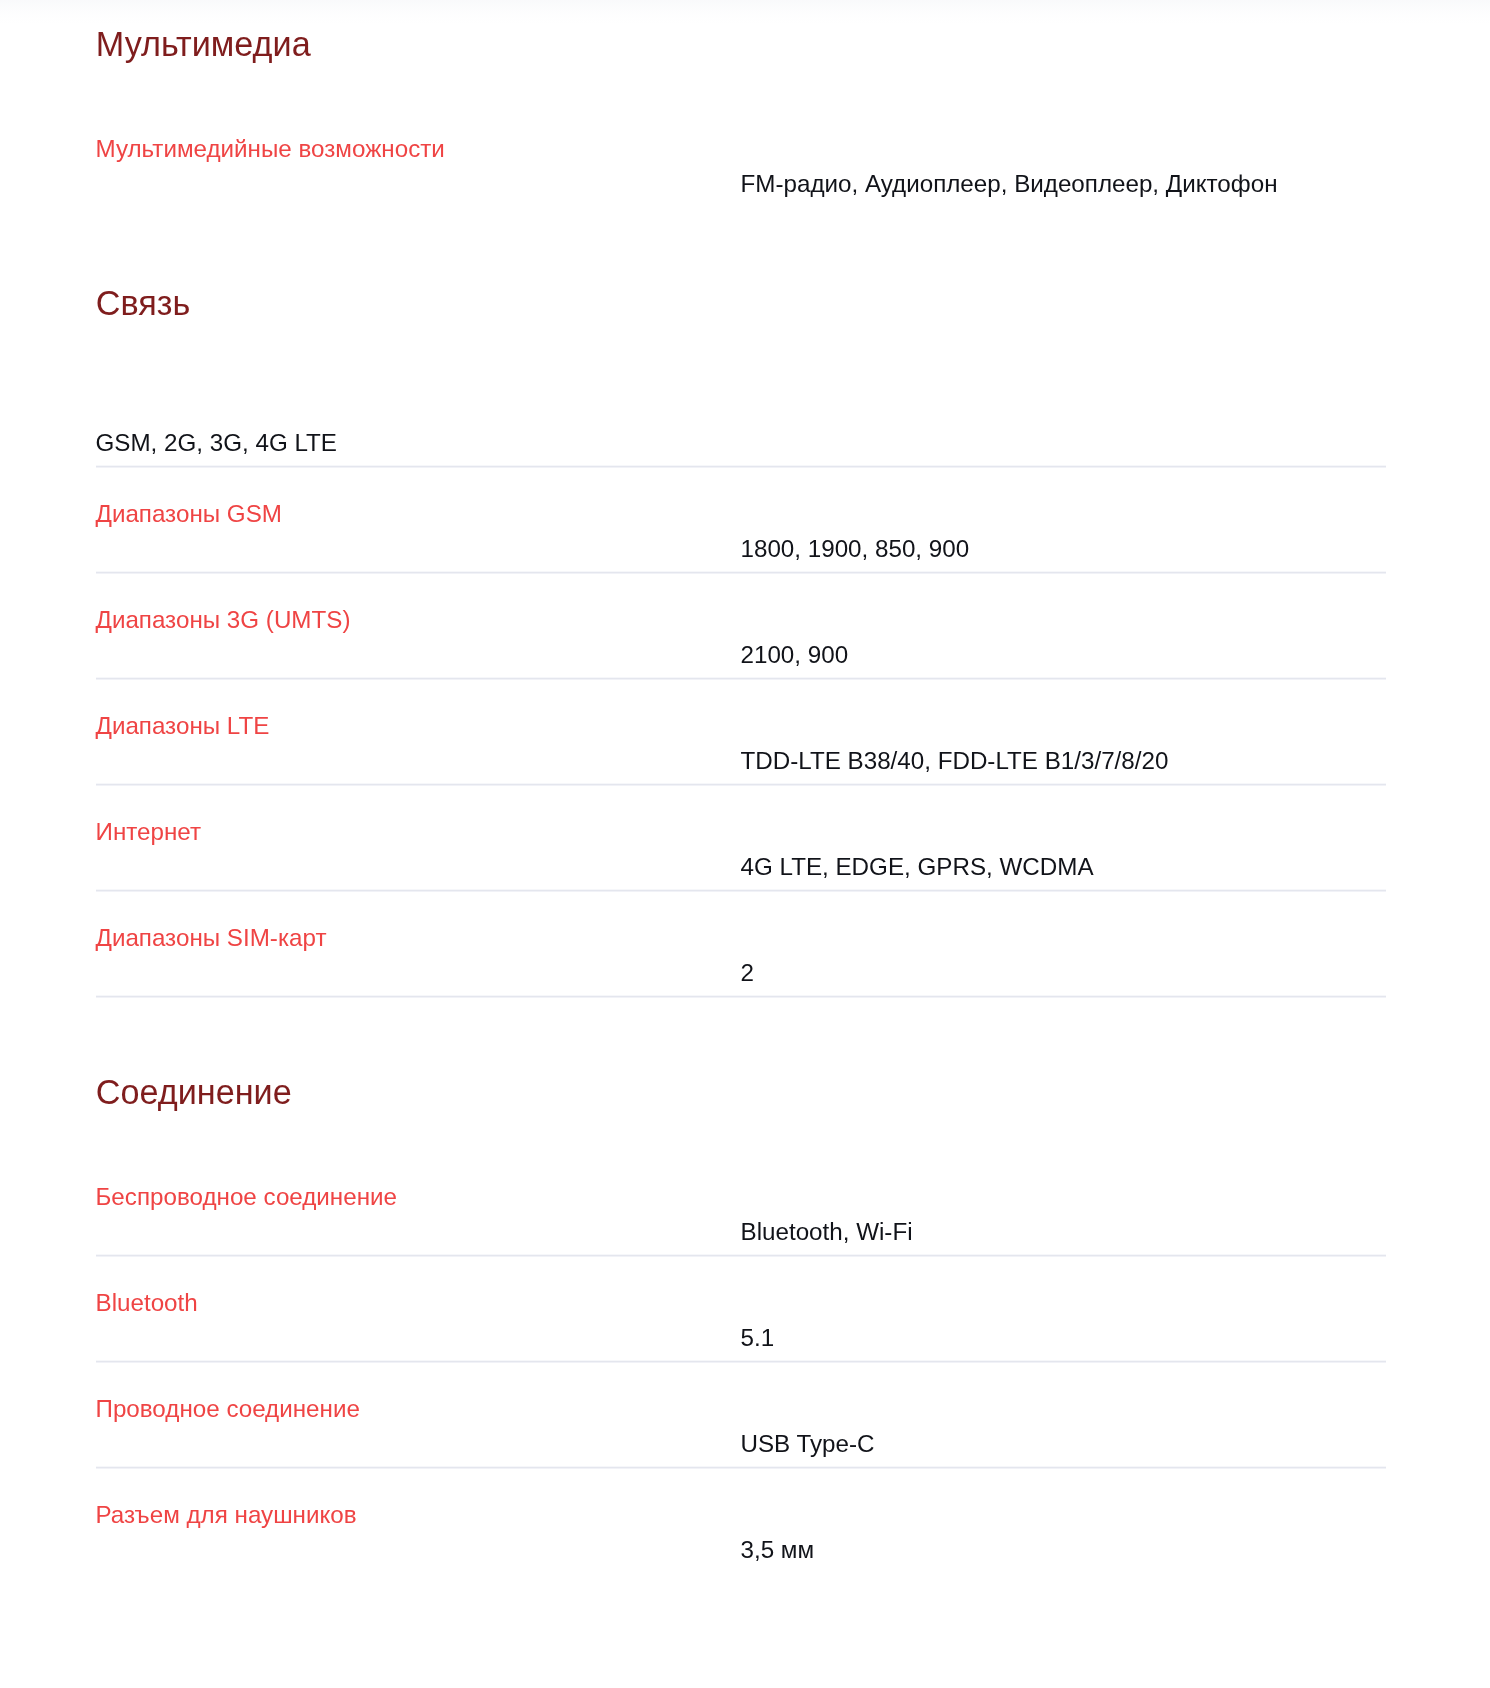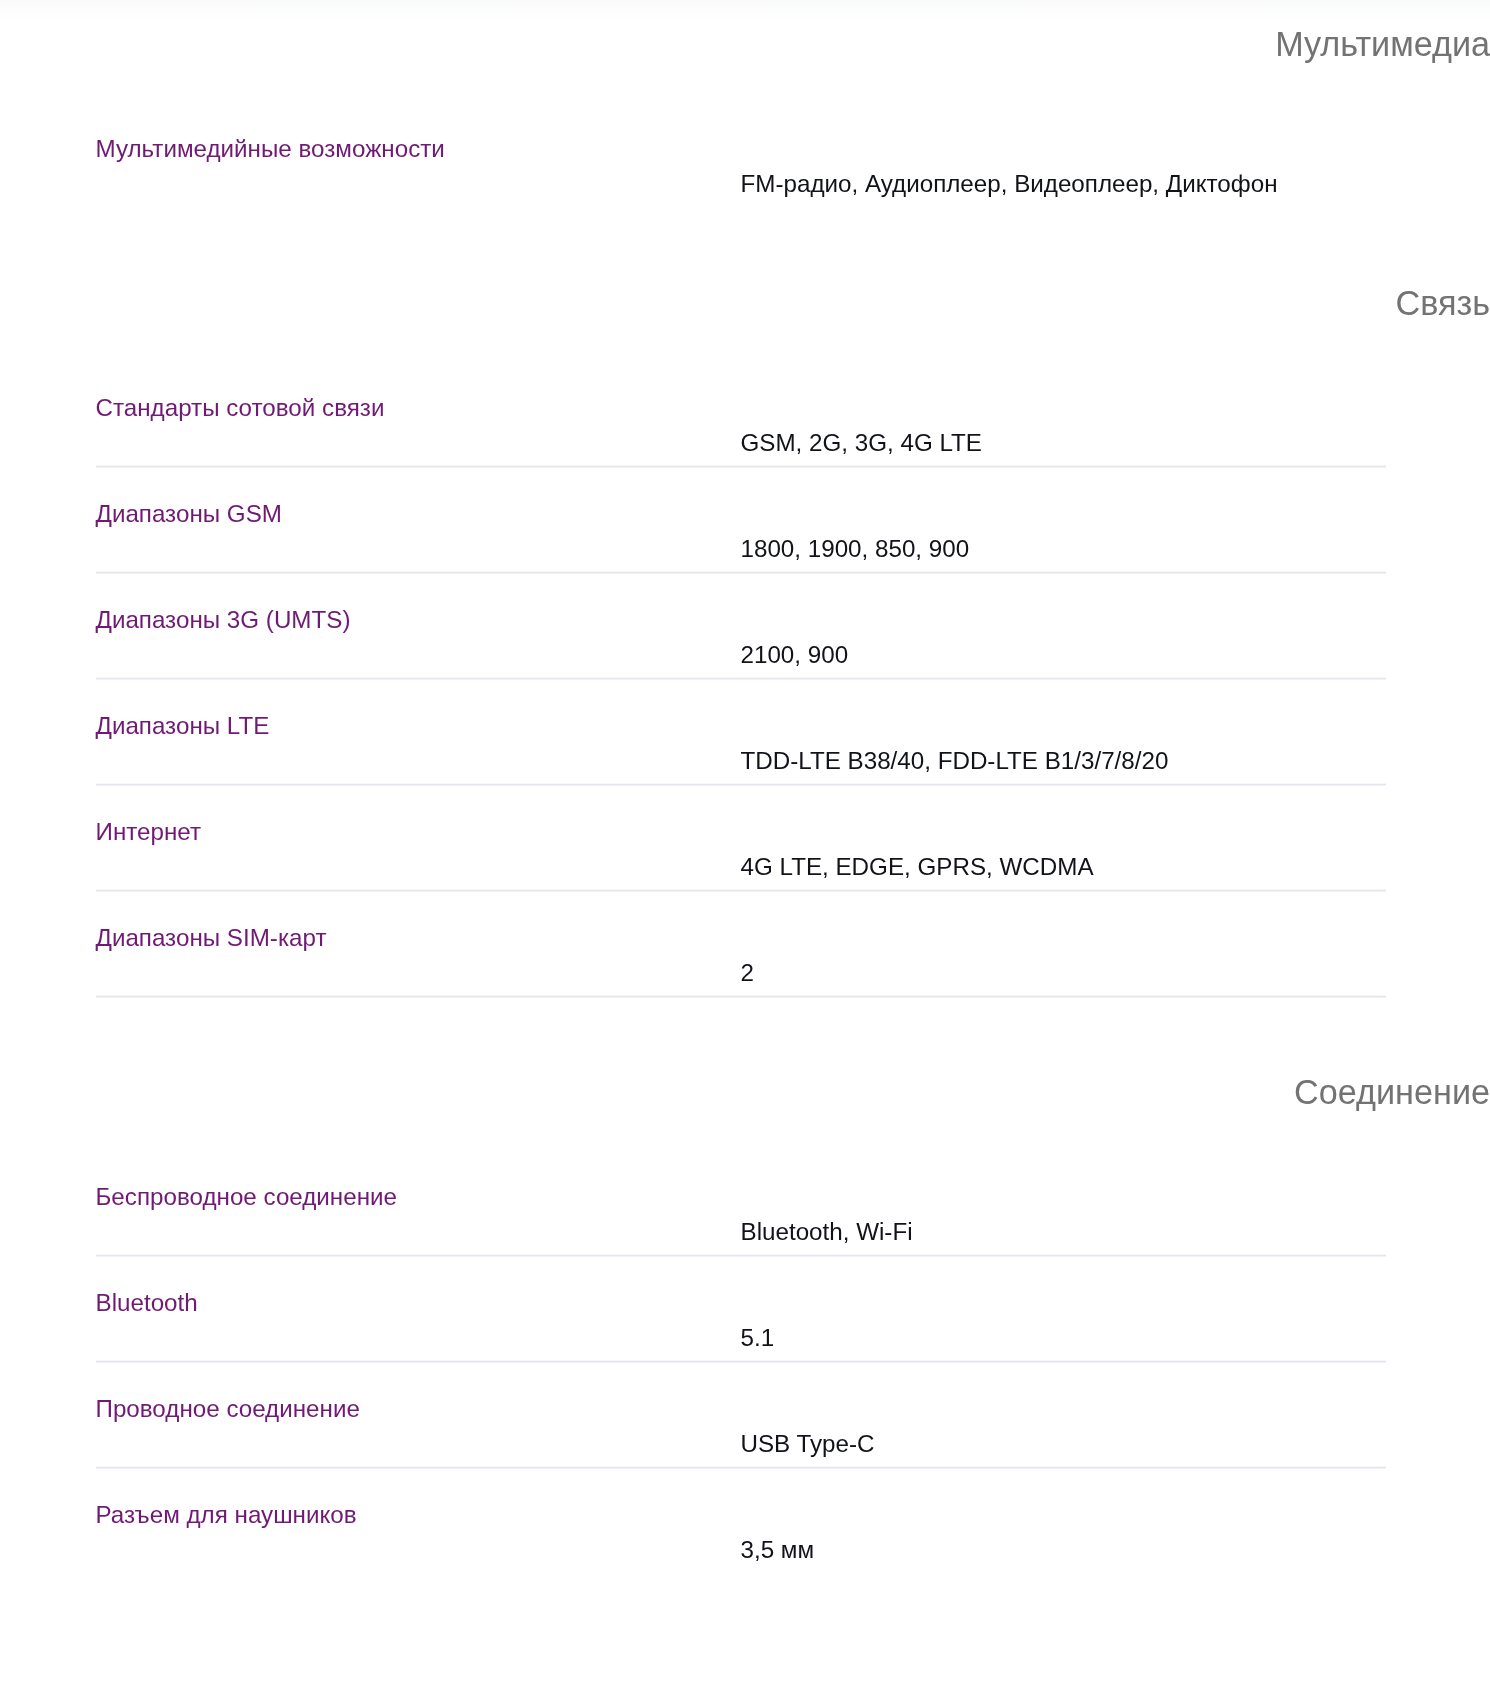--- a/index.html
+++ b/index.html
@@ -30,46 +30,45 @@
       rgba(222,226,233,0) 24px);
     pointer-events:none;
   }
 
   .spec-section { position:relative; }
   .spec-section + .spec-section { margin-top:75.7px; }
 
   .section-title {
     font-size:34.2px;
     font-weight:400;
-    color:#737373;
+    color:#7f1d1d;
     margin:0 0 39.2px 0;
     padding:0 0 0 95.8px;
     line-height:38px;
     letter-spacing:0;
     white-space:nowrap;
-    text-align:right;
   }
 
   .rows { margin:0; padding:0; }
 
   .spec-row {
     position:relative;
     display:flex;
     align-items:flex-start;
     height:106px;
     box-sizing:border-box;
     padding:31.3px 0 0 95.5px;
   }
 
   .spec-row .label {
     flex:0 0 645px;
     width:645px;
     font-size:24.2px;
     line-height:30px;
-    color:#701a75;
+    color:#ef4444;
     white-space:nowrap;
   }
 
   .spec-row .value {
     font-size:24.2px;
     line-height:30px;
     color:#111319;
     white-space:nowrap;
     margin-top:35px;
   }
@@ -97,21 +96,20 @@
         <div class="spec-row">
           <div class="label">Мультимедийные возможности</div>
           <div class="value">FM-радио, Аудиоплеер, Видеоплеер, Диктофон</div>
         </div>
       </div>
     </section>
     <section class="spec-section">
       <h2 class="section-title">Связь</h2>
       <div class="rows">
         <div class="spec-row">
-          <div class="label">Стандарты сотовой связи</div>
           <div class="value">GSM, 2G, 3G, 4G LTE</div>
           <div class="divider"></div>
         </div>
         <div class="spec-row">
           <div class="label">Диапазоны GSM</div>
           <div class="value">1800, 1900, 850, 900</div>
           <div class="divider"></div>
         </div>
         <div class="spec-row">
           <div class="label">Диапазоны 3G (UMTS)</div>

